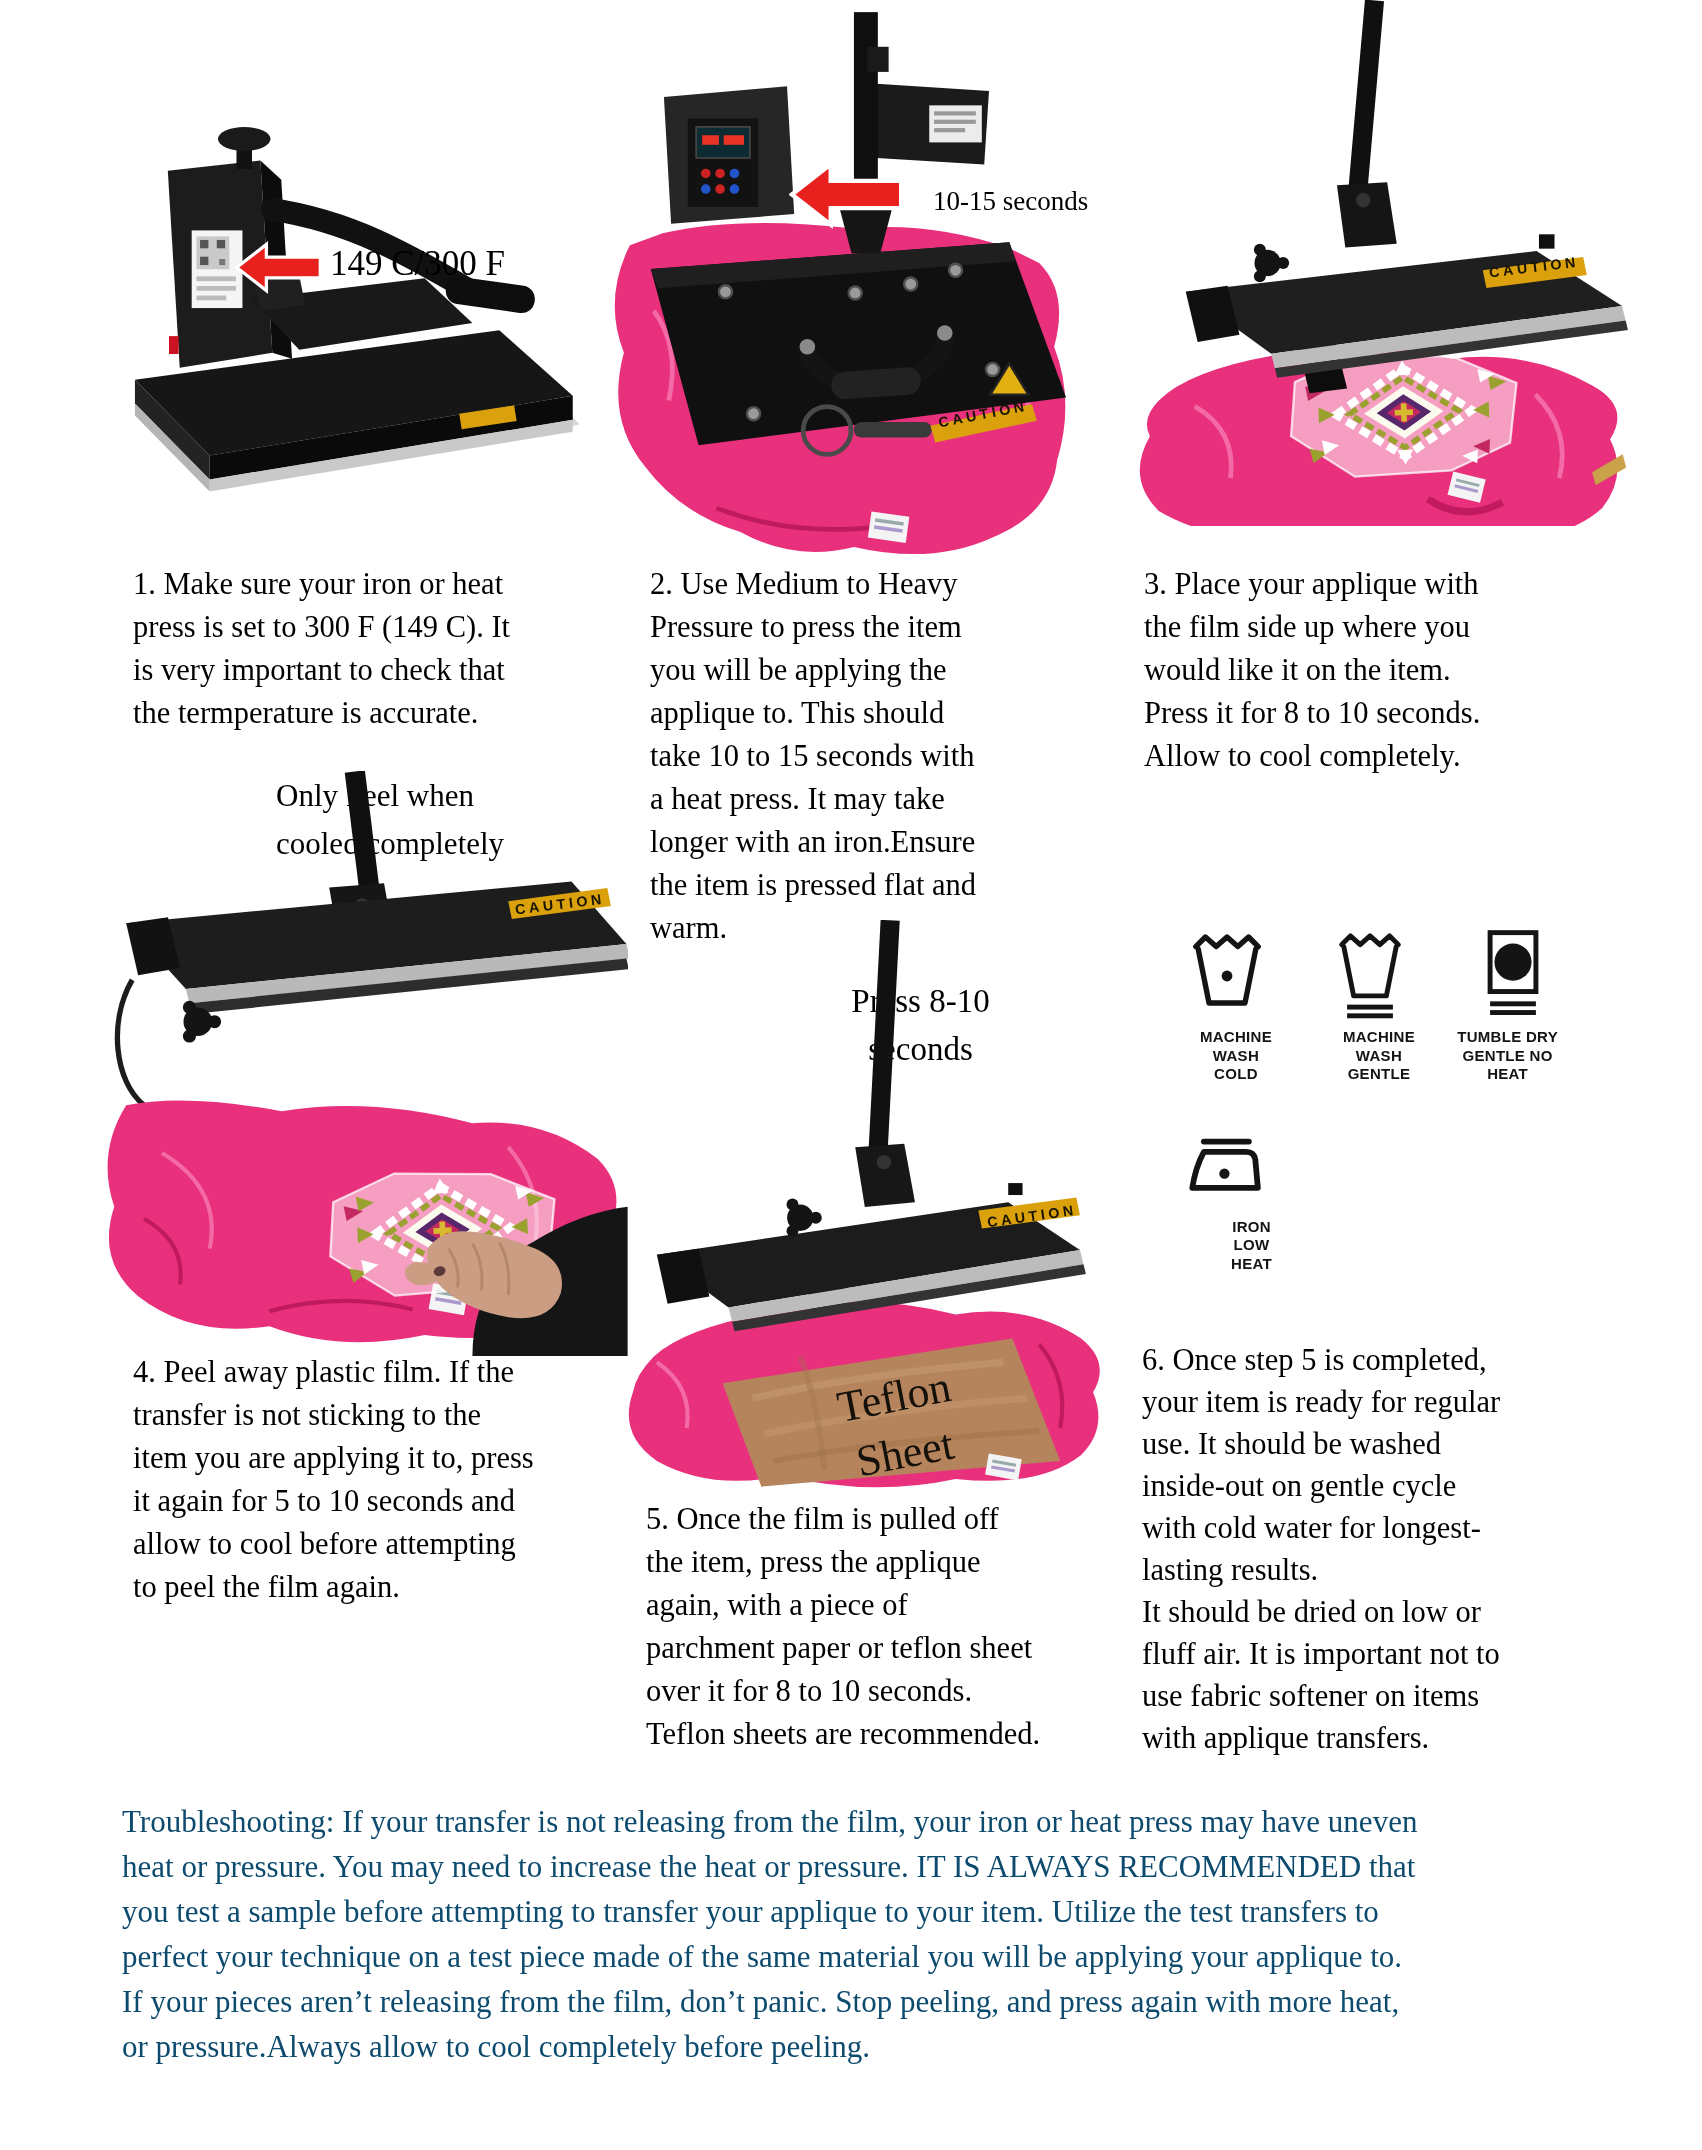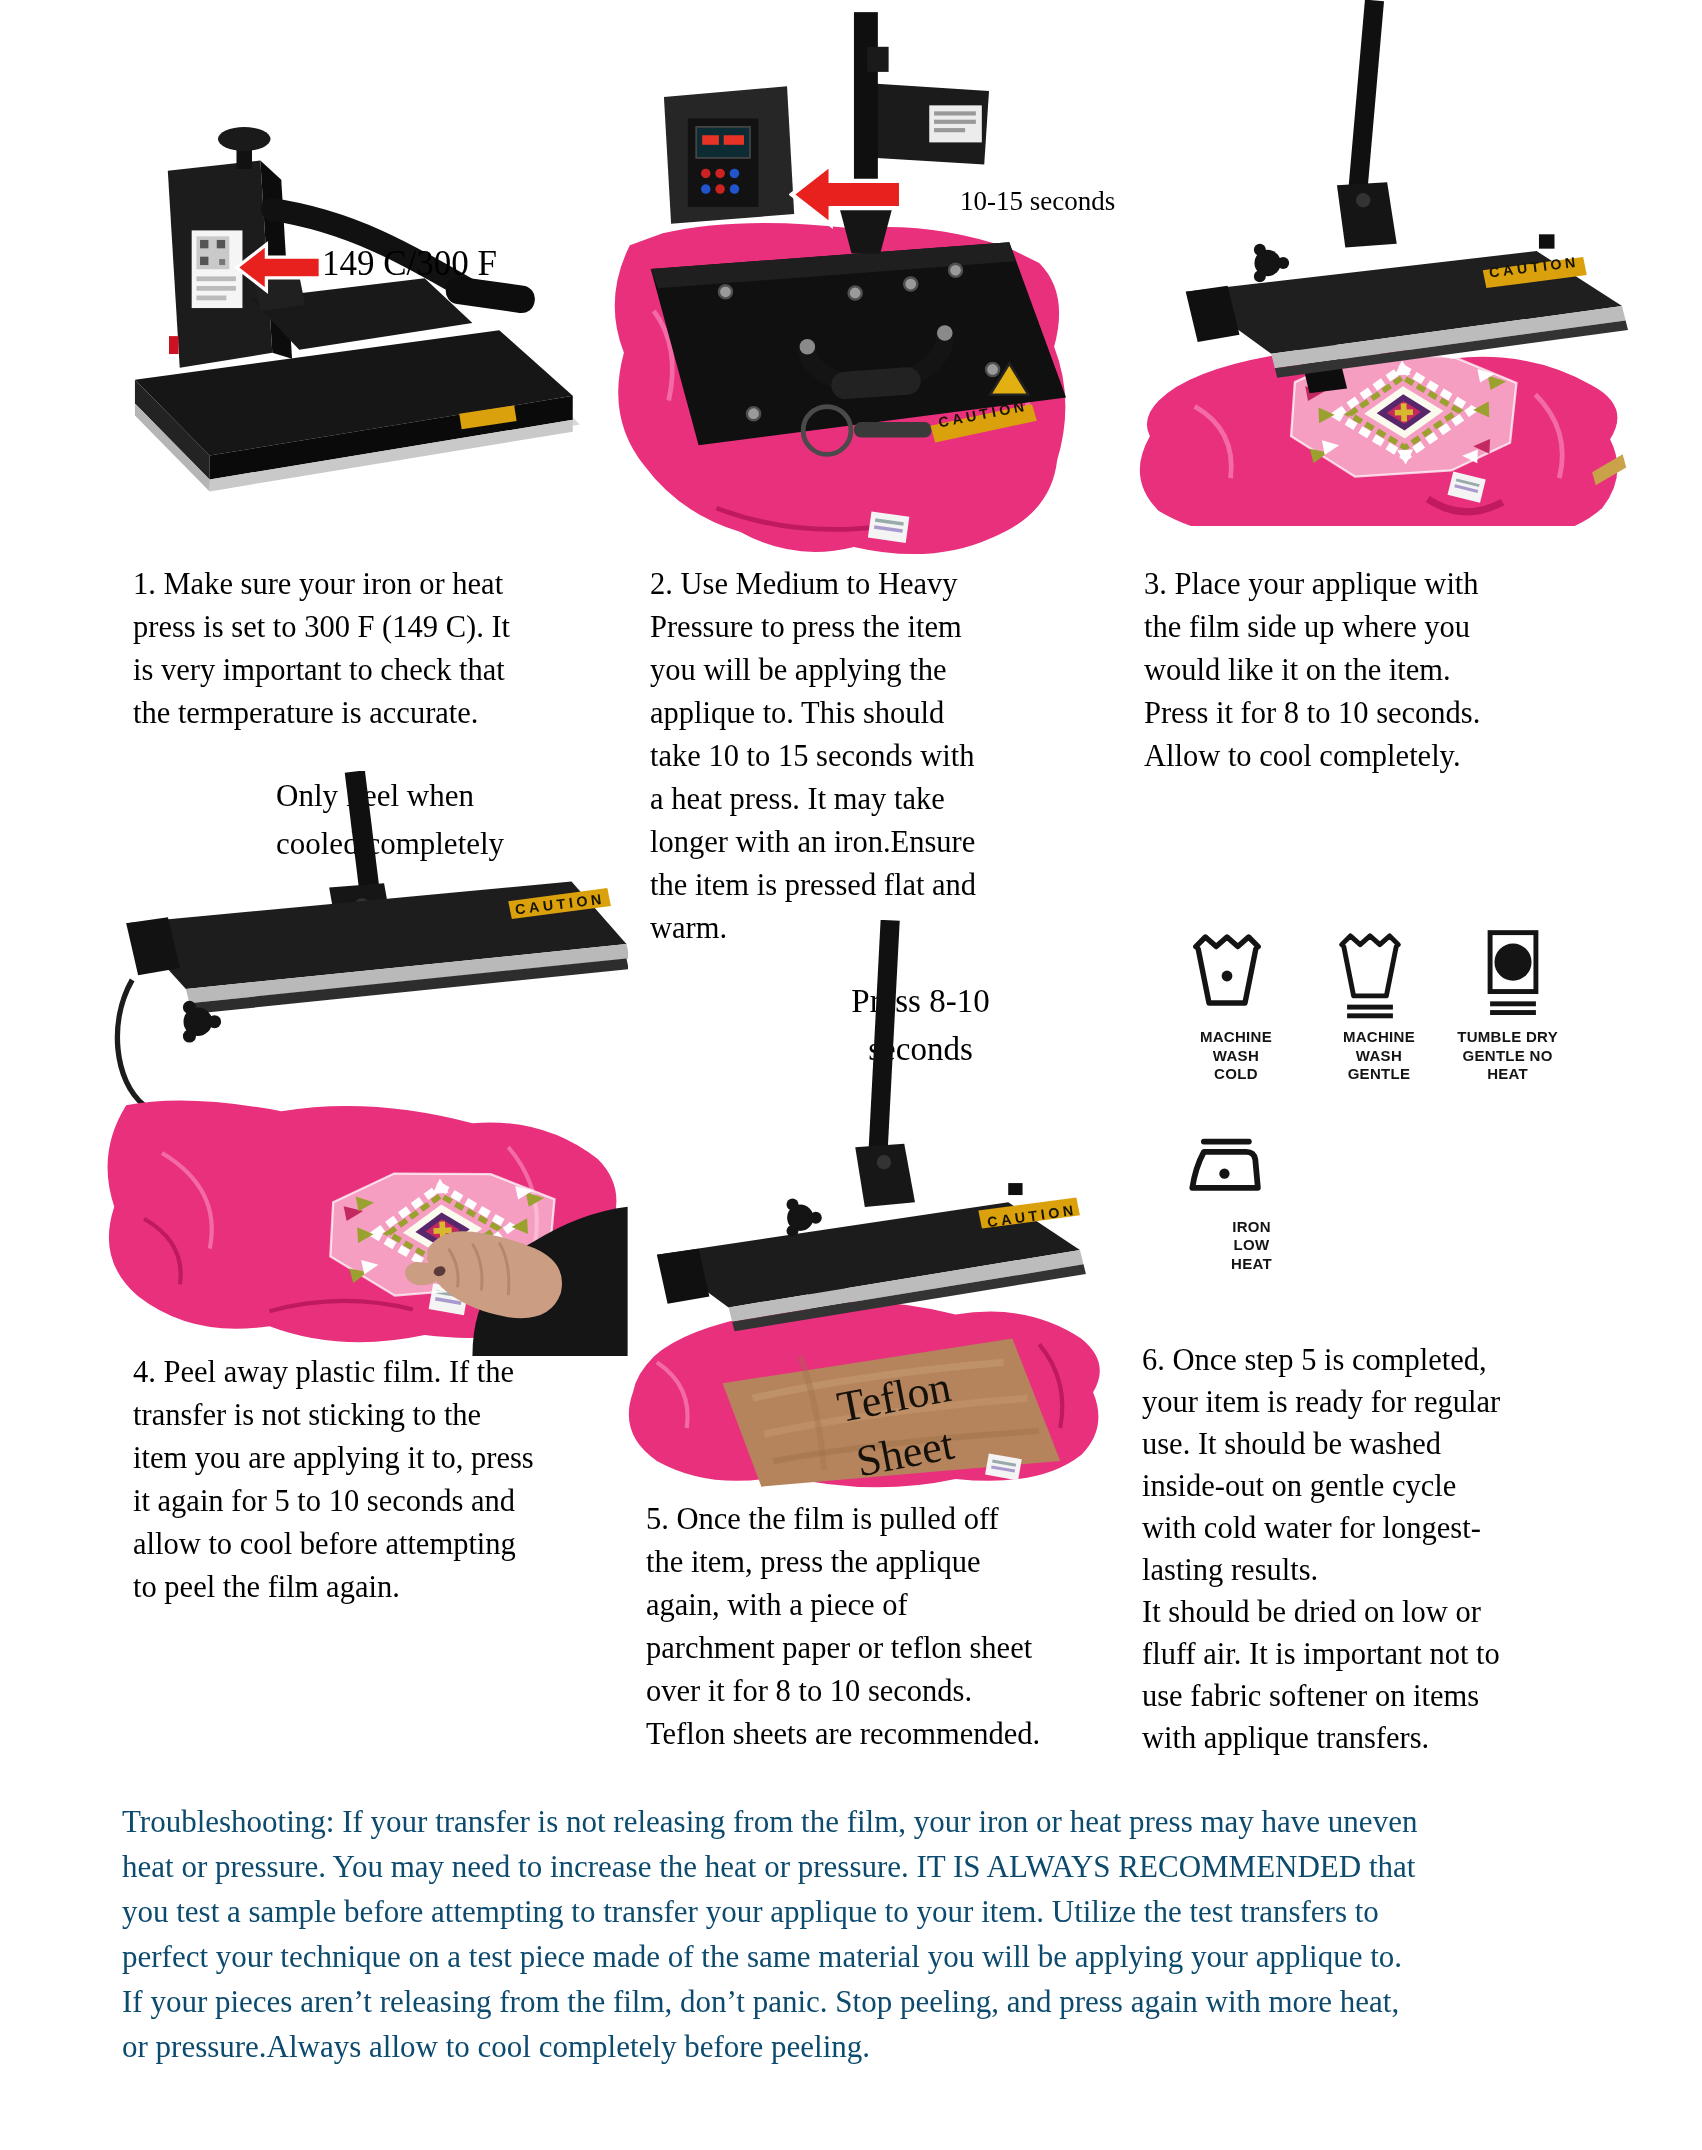--- a/index.html
+++ b/index.html
@@ -79,21 +79,21 @@
     <rect x="158" y="324" width="50" height="8" fill="#bbb"></rect>
     <rect x="112" y="392" width="16" height="30" fill="#cc1122"></rect>
     <path d="M285,180 C420,200 520,260 620,318" stroke="#111" stroke-width="38" fill="none" stroke-linecap="round"></path>
     <polygon points="250,330 540,295 620,370 330,415" fill="#191919"></polygon>
     <polygon points="255,300 330,290 340,340 265,350" fill="#202020"></polygon>
     <rect x="575" y="300" width="150" height="46" rx="22" fill="#0d0d0d" transform="rotate(8 650 323)"></rect>
   </svg>
   <svg class="fig" style="left:232px;top:240px" width="93" height="55" viewBox="0 0 160 100">
     <polygon points="4,50 58,8 58,31 156,31 156,69 58,69 58,92" fill="#e8201e" stroke="#ffffff" stroke-width="6"></polygon>
   </svg>
-  <div class="ann-serif temp-label" style="left:322px;top:244px">149 C/300 F</div>
+  <div class="ann-serif temp-label" style="left:330px;top:244px">149 C/300 F</div>
 
   <svg class="fig" style="left:597px;top:12px" width="490" height="556" viewBox="0 0 820 930">
     <path d="M55,390 Q10,480 45,570 Q15,680 80,760 Q140,840 240,870 Q330,920 430,895 Q560,925 660,880
              Q760,840 770,750 Q800,650 765,560 Q790,470 740,420 L690,395 Q560,350 430,362 Q240,340 110,370 Z" fill="#e8307c"></path>
     <path d="M95,500 Q140,560 120,650" stroke="#f46aa6" stroke-width="8" fill="none"></path>
     <path d="M700,470 Q740,560 720,660" stroke="#f46aa6" stroke-width="8" fill="none"></path>
     <path d="M200,830 Q330,880 480,860" stroke="#c01a5e" stroke-width="8" fill="none"></path>
     <g transform="translate(488,862) rotate(8)">
         <rect x="-32" y="-22" width="64" height="44" fill="#f4f4f4"></rect>
       <rect x="-24" y="-12" width="48" height="6" fill="#9aa"></rect>
@@ -135,21 +135,21 @@
     <rect x="564" y="166" width="70" height="7" fill="#999"></rect>
       <rect x="564" y="180" width="70" height="7" fill="#999"></rect>
     <rect x="564" y="194" width="52" height="7" fill="#999"></rect>
     <rect x="430" y="0" width="40" height="330" fill="#0f0f0f"></rect>
     <rect x="452" y="58" width="36" height="42" fill="#1a1a1a"></rect>
     <polygon points="398,298 502,298 474,404 426,404" fill="#151515"></polygon>
   </svg>
   <svg class="fig" style="left:789px;top:154px" width="115" height="81" viewBox="0 0 160 100">
     <polygon points="4,50 58,8 58,31 156,31 156,69 58,69 58,92" fill="#e8201e" stroke="#ffffff" stroke-width="6"></polygon>
   </svg>
-  <div class="ann-serif time-label" style="left:960px;top:186px">10-15 seconds</div>
+  <div class="ann-serif time-label" style="left:933px;top:186px">10-15 seconds</div>
   <div class="caution-label" style="left:932px;top:406px;transform:rotate(-11deg)">CAUTION</div>
 
   <svg class="fig" style="left:1117px;top:0px" width="514" height="526" viewBox="0 0 860 880">
     <rect x="400" y="0" width="32" height="340" fill="#101010" transform="rotate(5 416 170)"></rect>
     <polygon points="368,310 452,305 468,408 382,414" fill="#151515"></polygon>
     <circle cx="412" cy="335" r="12" fill="#333"></circle>
     <path d="M55,730 Q15,800 70,855 Q170,915 300,885 Q450,930 600,895 Q740,915 812,850 Q855,795 825,735
              Q860,680 795,645 Q690,585 560,600 Q400,560 260,595 Q120,620 70,670 Q40,700 55,730 Z" fill="#e8307c"></path>
     <polygon points="795,790 846,760 852,782 801,812" fill="#c9a24a"></polygon>
     <path d="M130,680 Q200,720 190,800" stroke="#f46aa6" stroke-width="8" fill="none"></path>

